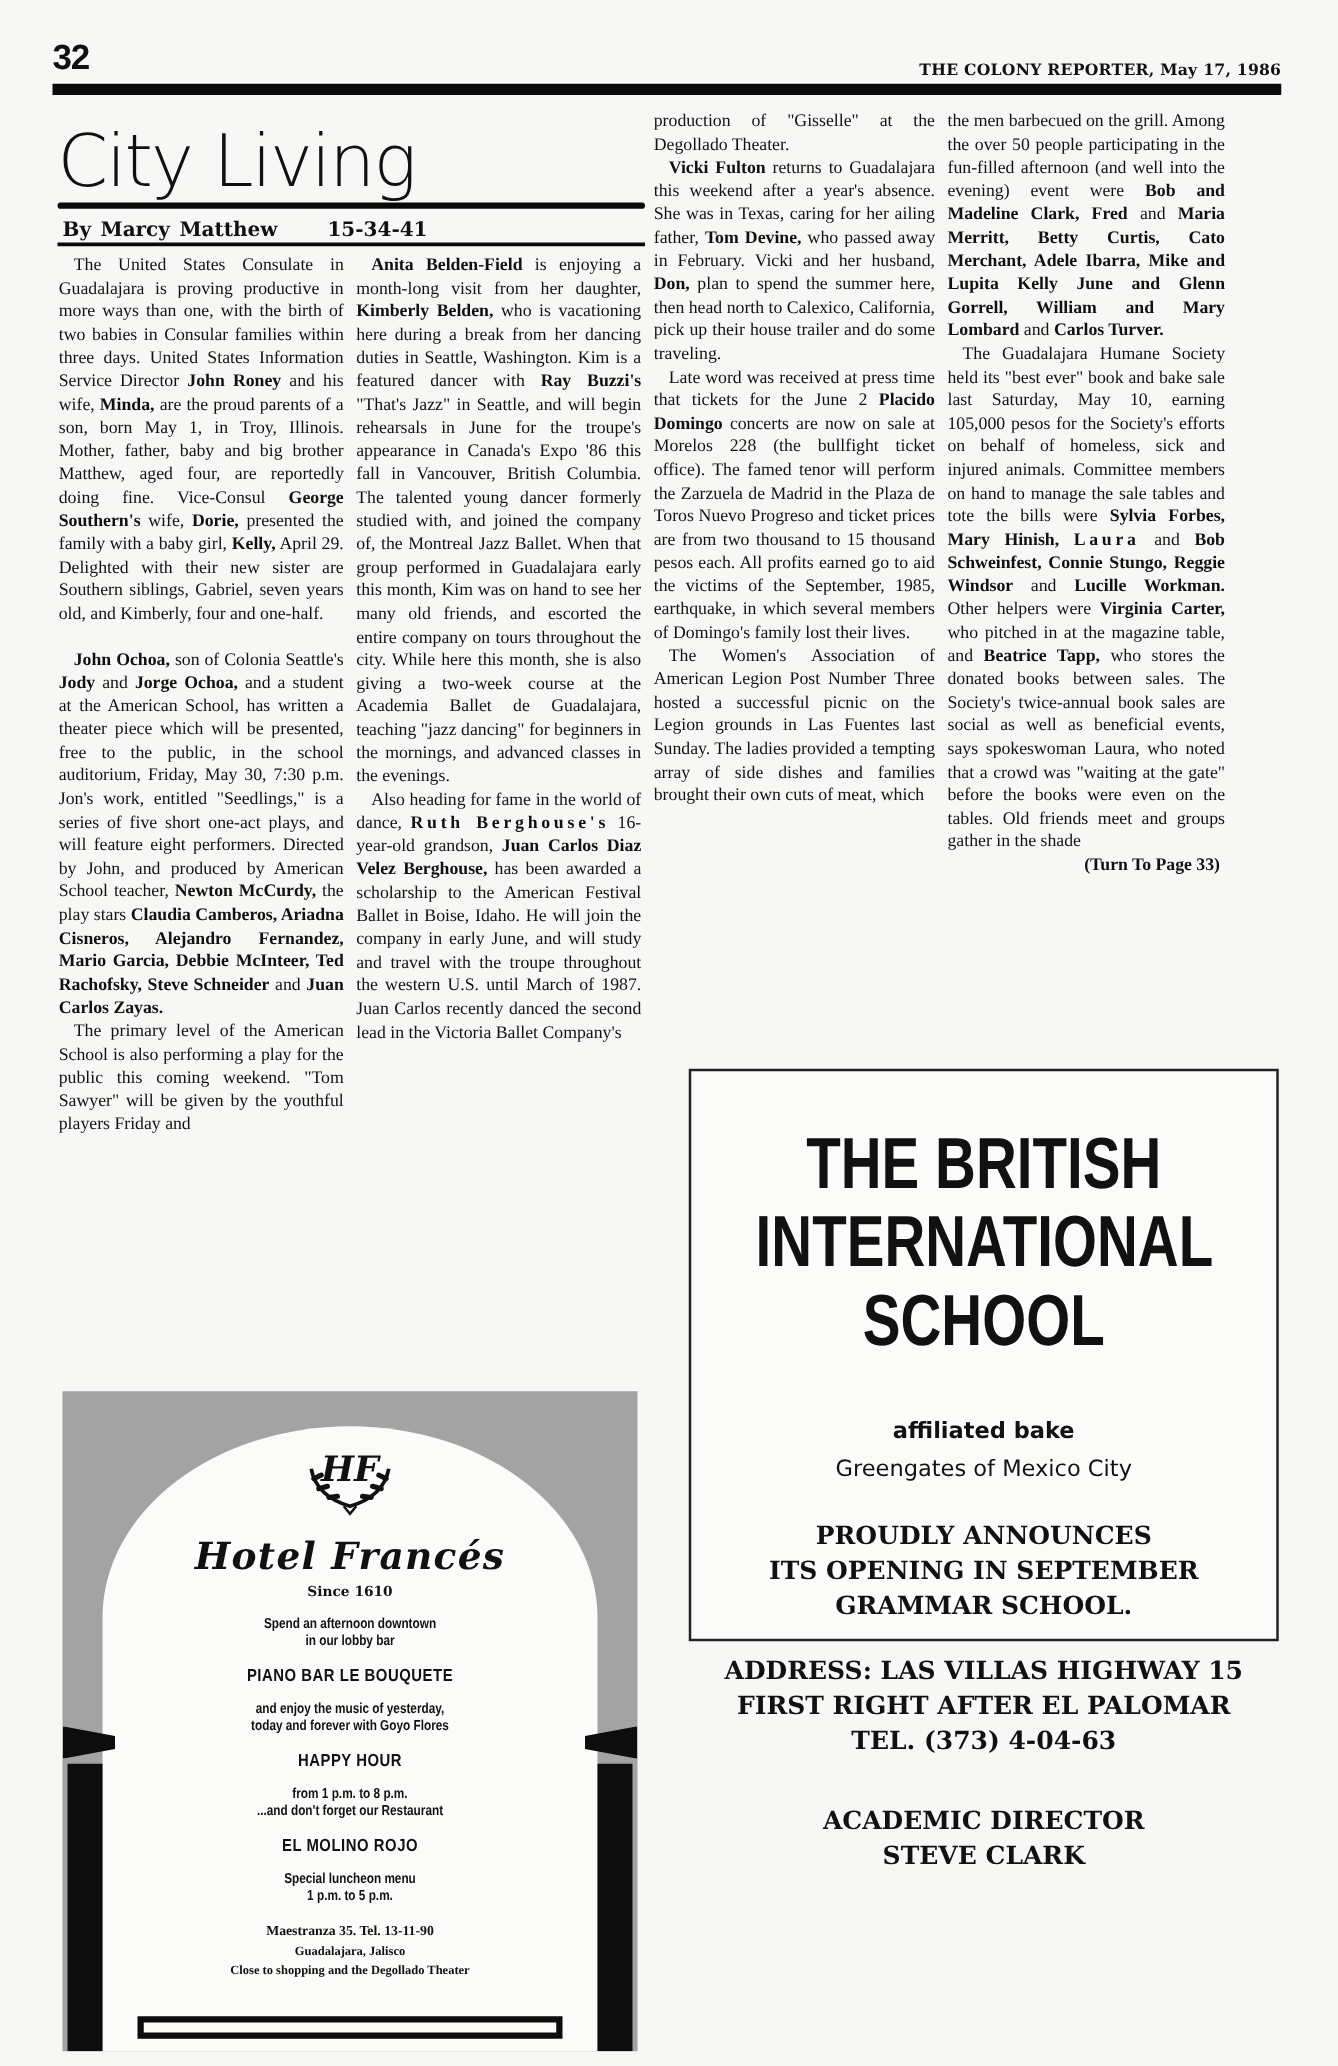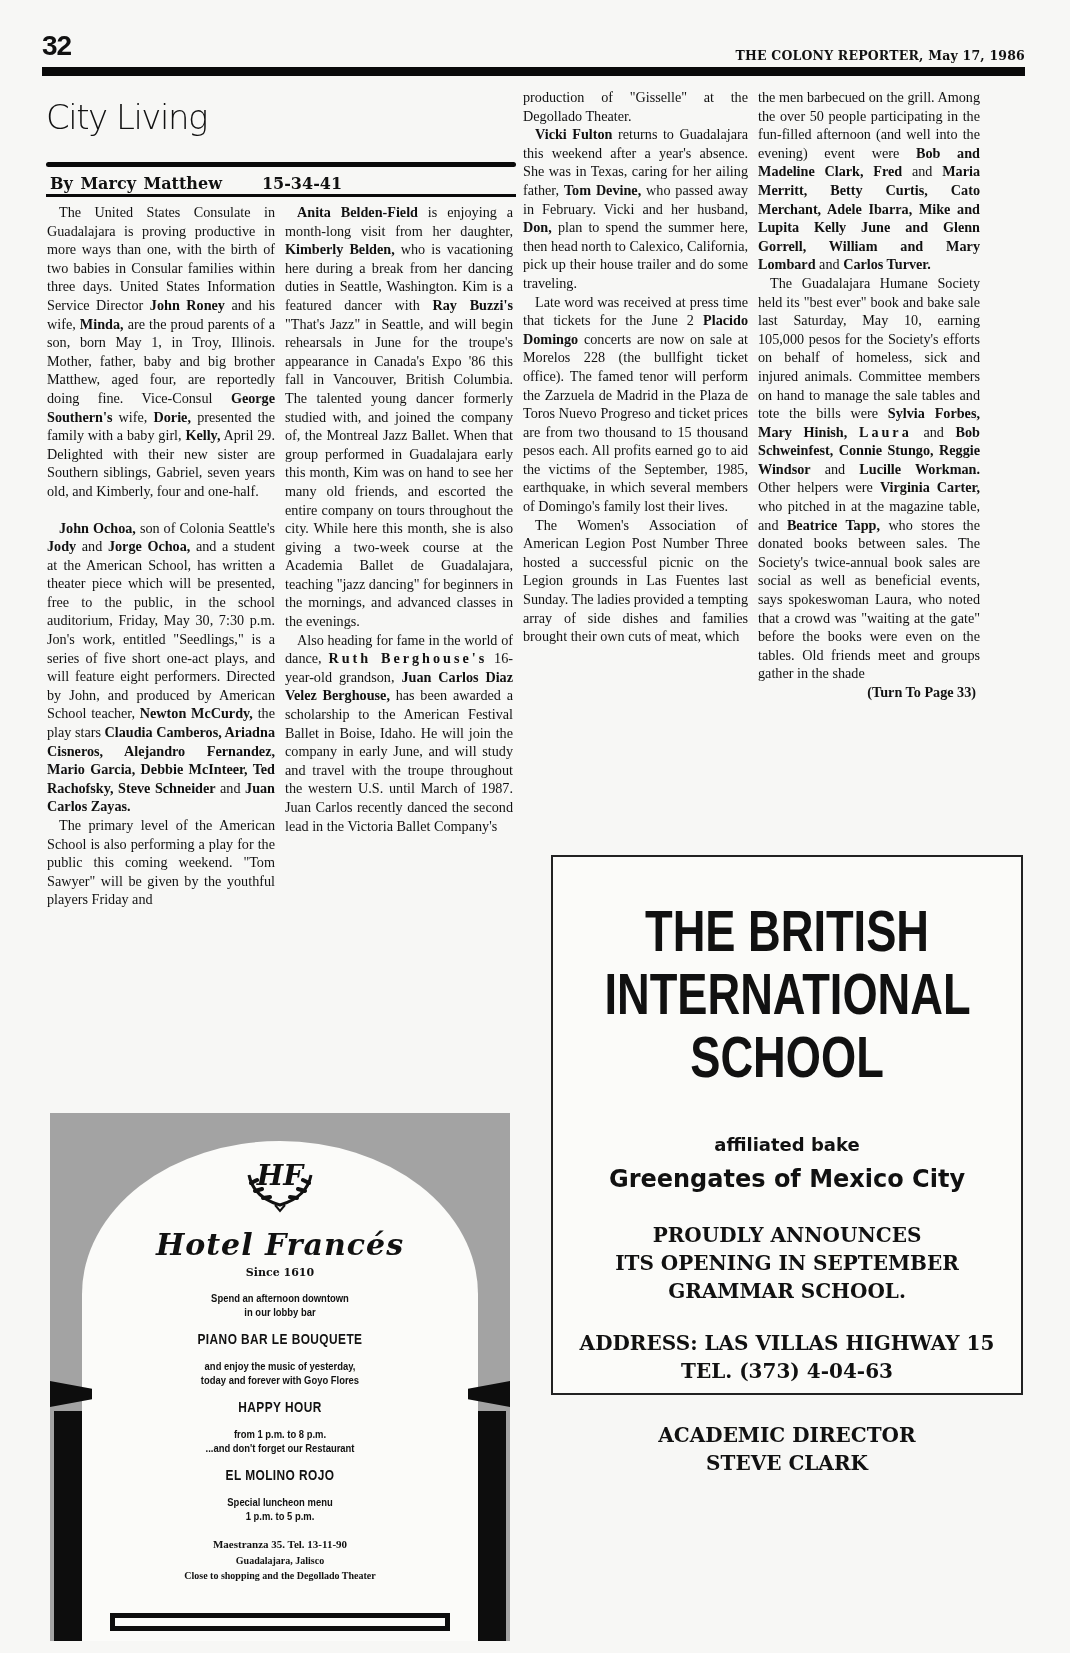--- a/index.html
+++ b/index.html
@@ -3,21 +3,21 @@
 <meta charset="utf-8">
 <style>
   * { box-sizing: border-box; margin: 0; padding: 0; }
   html, body { width: 1070px; height: 1653px; background: #f7f7f5; overflow: hidden; }
   body { position: relative; font-family: "DejaVu Serif", "Liberation Serif", serif; color: #111; }
 
   .page-num { position: absolute; left: 42px; top: 30px; font-family: "Liberation Sans", sans-serif; font-weight: 900; font-size: 28px; letter-spacing: -1px; }
   .masthead { position: absolute; right: 45px; top: 48px; font-family: "DejaVu Serif", serif; font-weight: bold; font-size: 12.5px; letter-spacing: 0.2px; }
   .top-rule { position: absolute; left: 42px; right: 45px; top: 67px; height: 9px; background: #0a0a0a; }
 
-  .section-title { position: absolute; left: 46px; top: 100px; font-family: "DejaVu Sans", sans-serif; font-weight: 300; font-size: 34px; letter-spacing: -1.5px; line-height: 1; }
+  .section-title { position: absolute; left: 46px; top: 100px; font-family: "DejaVu Sans", sans-serif; font-weight: 300; font-size: 58px; letter-spacing: -1.5px; line-height: 1; }
   .title-rule { position: absolute; left: 46px; width: 470px; top: 162px; height: 5px; background: #0a0a0a; border-radius: 3px; }
   .byline { position: absolute; left: 50px; top: 174px; font-family: "DejaVu Serif", serif; font-weight: bold; font-size: 16px; word-spacing: 2px; }
   .byline .phone { margin-left: 40px; }
   .byline-rule { position: absolute; left: 46px; width: 470px; top: 194px; height: 3px; background: #0a0a0a; }
 
   .col { position: absolute; font-family: "Liberation Serif", "DejaVu Serif", serif; font-size: 14.2px; line-height: 18.6px; text-align: justify; hyphens: manual; }
   .col p { text-indent: 12px; }
   .col p.noind { text-indent: 0; }
   .col p.gap { margin-top: 18px; }
   .col b { font-weight: bold; }
@@ -43,24 +43,24 @@
   .hf-logo { width: 90px; height: 60px; margin: 0 auto; }
   .hotel-name { font-family: "DejaVu Serif", serif; font-style: italic; font-weight: bold; font-size: 30px; margin-top: 10px; letter-spacing: 1px; }
   .since { font-weight: bold; font-size: 11px; margin-top: 4px; font-family: "DejaVu Serif", serif; }
   .hl { font-family: "Liberation Sans", sans-serif; font-weight: bold; font-size: 11.5px; line-height: 14px; transform: scaleX(0.82); }
   .hh { font-family: "Liberation Sans", sans-serif; font-weight: bold; font-size: 14px; margin-top: 12px; transform: scaleX(0.85); letter-spacing: 0.5px; }
   .hblock { margin-top: 12px; }
   .addr { font-family: "Liberation Serif", serif; font-weight: bold; font-size: 11px; line-height: 14px; margin-top: 14px; }
   .addr2 { font-family: "Liberation Serif", serif; font-weight: bold; font-size: 10px; margin-top: 4px; }
 
   
-  .school-ad { position: absolute; left: 551px; top: 855px; width: 472px; height: 540px; border: 2px solid #222; background: #fbfbf9; text-align: center; }
+  .school-ad { position: absolute; left: 551px; top: 855px; width: 472px; height: 458px; border: 2px solid #222; background: #fbfbf9; text-align: center; }
   .school-title { font-family: "Liberation Sans", sans-serif; font-weight: 900; font-size: 58px; line-height: 63px; margin-top: 42px; transform: scaleX(0.78); letter-spacing: 0; }
   .school-aff { font-family: "DejaVu Sans", sans-serif; font-weight: bold; font-size: 18px; margin-top: 46px; }
-  .school-green { font-family: "DejaVu Sans", sans-serif; font-weight: bold; font-size: 24px; margin-top: 10px; }
+  .school-green { font-family: "DejaVu Sans", sans-serif; font-weight: normal; font-size: 18px; margin-top: 10px; }
   .school-body { font-family: "DejaVu Serif", serif; font-weight: bold; font-size: 20px; line-height: 28px; margin-top: 28px; }
   .school-body2 { margin-top: 24px; }
   .school-body3 { margin-top: 36px; }
 </style>
 </head>
 <body>
 
 <div class="page-num">32</div>
 <div class="masthead">THE COLONY REPORTER, May 17, 1986</div>
 <div class="top-rule"></div>
@@ -149,19 +149,20 @@
   </div>
   <div class="school-aff">affiliated bake</div>
   <div class="school-green">Greengates of Mexico City</div>
   <div class="school-body">
     <div>PROUDLY ANNOUNCES</div>
     <div>ITS OPENING IN SEPTEMBER</div>
     <div>GRAMMAR SCHOOL.</div>
   </div>
   <div class="school-body school-body2">
     <div>ADDRESS: LAS VILLAS HIGHWAY 15</div>
+    <div>FIRST RIGHT AFTER EL PALOMAR</div>
     <div>TEL. (373) 4-04-63</div>
   </div>
   <div class="school-body school-body3">
     <div>ACADEMIC DIRECTOR</div>
     <div>STEVE CLARK</div>
   </div>
 </div>
 
 </body></html>

